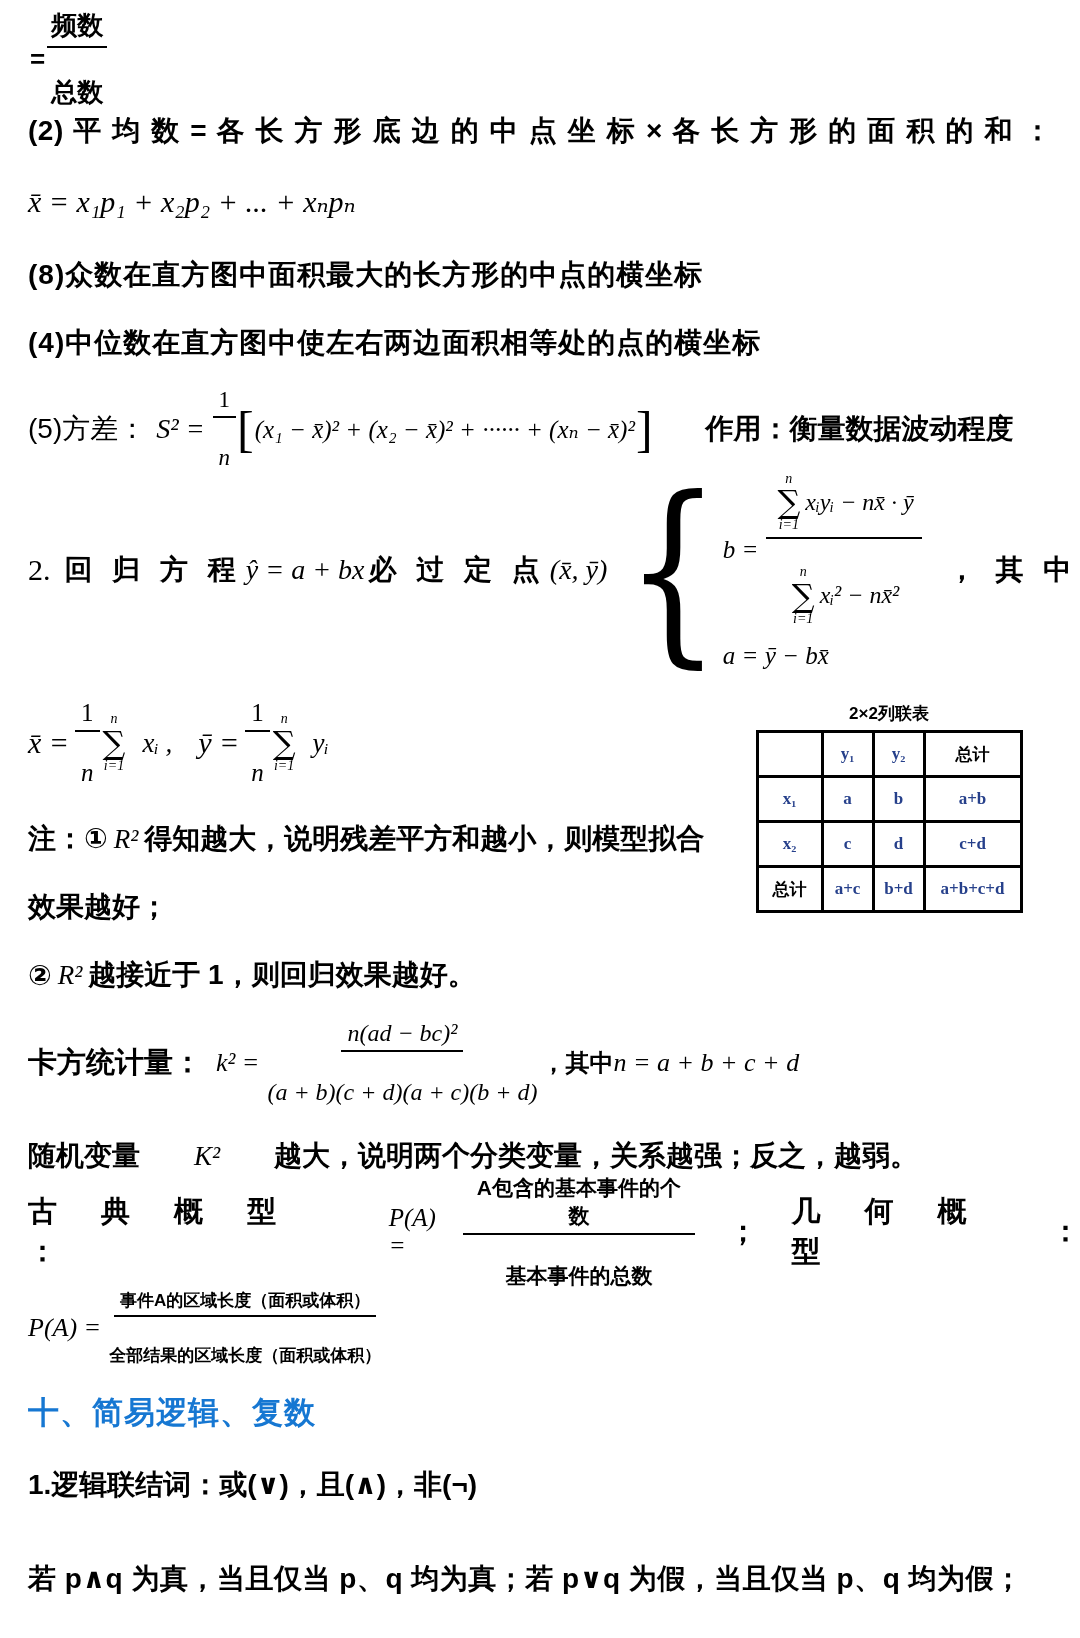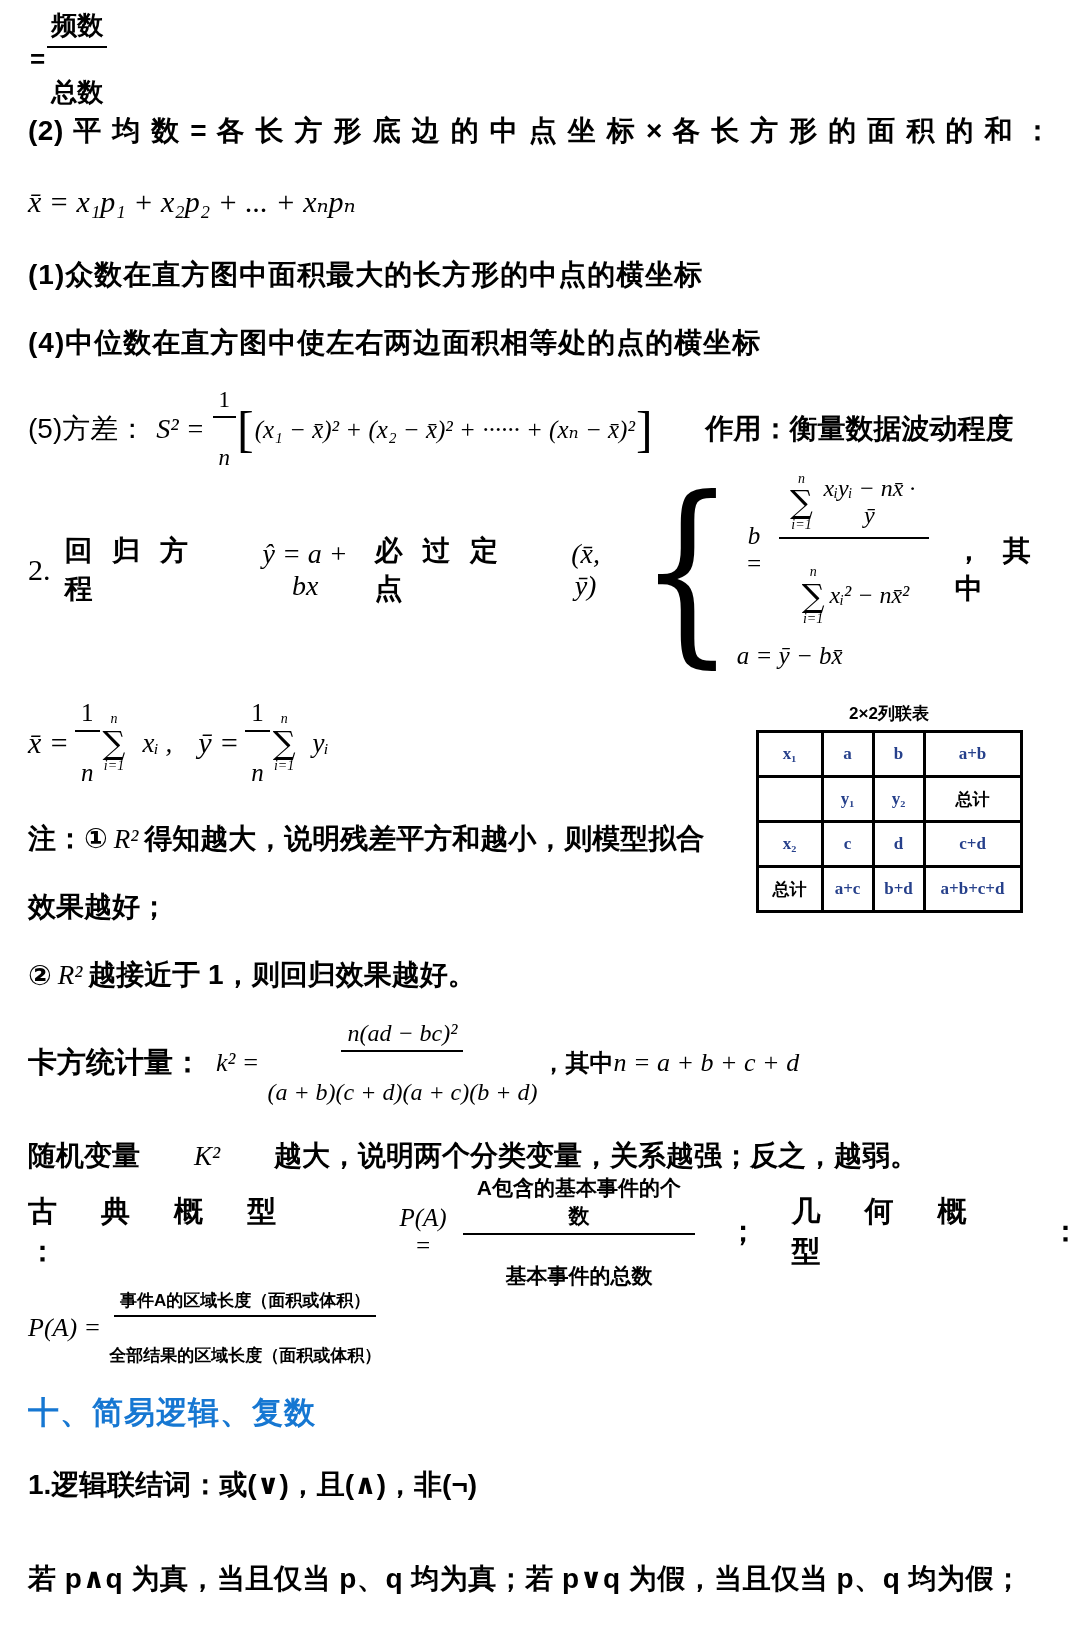--- a/index.html
+++ b/index.html
@@ -4,21 +4,21 @@
 <style>
   html,body { margin:0; padding:0; }
   body {
     width:1080px; height:1638px; position:relative; background:#ffffff;
     color:#000; font-family:"Liberation Sans","DejaVu Sans",sans-serif;
     overflow:hidden;
   }
   .abs { position:absolute; }
   .row { display:flex; align-items:center; }
   .cjk { font-family:"Liberation Sans","DejaVu Sans",sans-serif; font-weight:600; }
-  .mi  { font-family:"Liberation Serif","DejaVu Serif",serif; font-style:italic; font-weight:400;text-align:center; }
+  .mi  { font-family:"Liberation Serif","DejaVu Serif",serif; font-style:italic; font-weight:400; }
   .mn  { font-family:"Liberation Serif","DejaVu Serif",serif; font-style:normal; }
 
   
   .frac { display:inline-flex; flex-direction:column; align-items:center; text-align:center; vertical-align:middle;gap:24px; }
   .fnum { border-bottom:2px solid #000; padding:0 6px 3px; display:flex; align-items:center; justify-content:center; }
   .fden { padding-top:3px; display:flex; align-items:center; justify-content:center; }
 
   
   .sumblk { display:inline-flex; flex-direction:column; align-items:center; line-height:1; margin:0 3px; }
   .sumblk .lim { font-size:14px; font-family:"Liberation Serif",serif; font-style:italic; line-height:1.05; }
@@ -39,21 +39,21 @@
   .variance .lab { font-size:28px; font-weight:500; }
   .variance .lhs { font-size:28px; margin:0 8px 0 10px; }
   .variance .frac { font-size:23px; }
   .variance .brk { font-size:50px; font-weight:300; font-family:"Liberation Serif",serif; line-height:1; margin:0 1px; }
   .variance .body { font-size:25px; }
   .variance .note { font-size:28px; margin-left:52px; }
 
   .regression { left:28px; top:468px; height:204px; }
   .regression .idx { font-size:30px; font-family:"Liberation Serif",serif; margin-right:14px; }
   .regression .t { font-size:28px; letter-spacing:6px; }
-  .regression .m { font-size:28px; margin:0 12px; }
+  .regression .m { font-size:28px; margin:0 4px; }
   .brace { font-size:150px; font-weight:300; font-family:"DejaVu Serif","Liberation Serif",serif;
            transform:scaleY(1.32); line-height:1; margin:0 2px 0 14px; }
   .sys { display:flex; flex-direction:column; align-items:flex-start; }
   .sys .b-line { display:flex; align-items:center; font-size:25px; }
   .sys .b-lhs { margin-right:6px; }
   .sys .frac { margin-left:2px; }
   .sys .fnum,.sys .fden { padding:2px 8px 4px; }
   .sys .tail-m { font-size:24px; margin-left:2px; }
   .sys .a-line { font-size:25px; margin-top:12px; }
   .regression .after { font-size:28px; letter-spacing:6px; margin-left:26px; }
@@ -114,21 +114,21 @@
   <span class="eq cjk">=</span>
   <span class="frac">
     <span class="fnum cjk">频数</span>
     <span class="fden cjk">总数</span>
   </span>
 </div>
 
 <div class="abs avg-line cjk">(2) 平 均 数 = 各 长 方 形 底 边 的 中 点 坐 标 × 各 长 方 形 的 面 积 的 和 ：</div>
 <div class="abs mean-formula mi">x̄ = x₁p₁ + x₂p₂ + ... + xₙpₙ</div>
 
-<div class="abs mode-line cjk">(1)众数在直方图中面积最大的长方形的中点的横坐标</div>
+<div class="abs mode-line cjk">(8)众数在直方图中面积最大的长方形的中点的横坐标</div>
 <div class="abs median-line cjk">(4)中位数在直方图中使左右两边面积相等处的点的横坐标</div>
 
 <div class="abs variance row">
   <span class="lab cjk">(5)方差：</span>
   <span class="lhs mi">S² =</span>
   <span class="frac">
     <span class="fnum mn">1</span>
     <span class="fden mi">n</span>
   </span>
   <span class="brk">[</span>
@@ -194,30 +194,30 @@
     <span class="lim">i=1</span>
   </span>
   <span class="tail mi">yᵢ</span>
 </div>
 
 <div class="abs tbl-block">
   <div class="tbl-title">2×2列联表</div>
   <table class="ctable">
     <tbody>
         <tr>
+      <td class="c0 blk"></td>
+      <td class="c1 navy">y₁</td>
+      <td class="c2 navy">y₂</td>
+      <td class="c3 blk">总计</td>
+    </tr>
+    <tr>
       <td class="c0 navy">x₁</td>
       <td class="c1 navy">a</td>
       <td class="c2 navy">b</td>
       <td class="c3 navy">a+b</td>
-    </tr>
-    <tr>
-      <td class="c0 blk"></td>
-      <td class="c1 navy">y₁</td>
-      <td class="c2 navy">y₂</td>
-      <td class="c3 blk">总计</td>
     </tr>
     <tr>
       <td class="c0 navy">x₂</td>
       <td class="c1 navy">c</td>
       <td class="c2 navy">d</td>
       <td class="c3 navy">c+d</td>
     </tr>
     <tr>
       <td class="c0 blk">总计</td>
       <td class="c1 navy">a+c</td>

